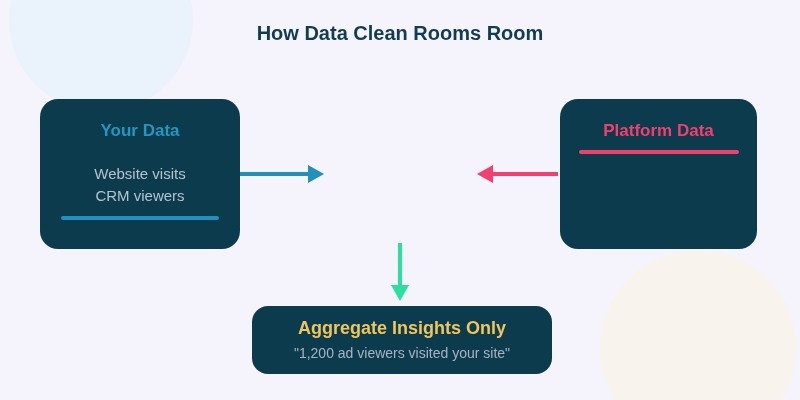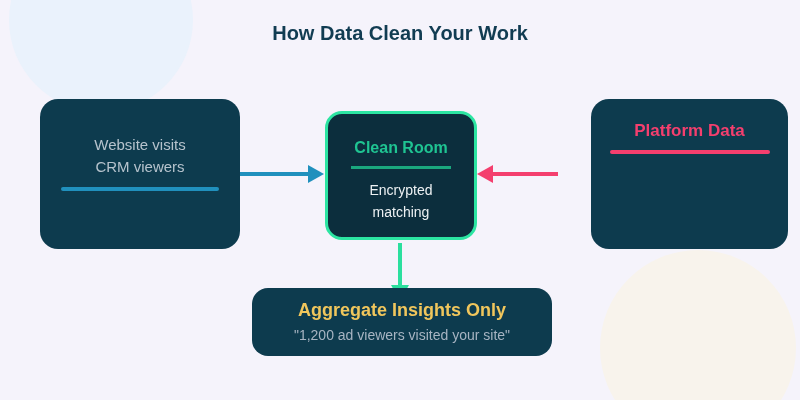--- a/index.html
+++ b/index.html
@@ -16,43 +16,43 @@
   .diagram-title {
     position:absolute; left:0; top:22px; width:800px; z-index:2;
     text-align:center; font-size:20px; font-weight:bold; color:#113c52;
   }
 
   .node {
     position:absolute; z-index:2; background:#0d3b4e; border-radius:18px;
     color:#b6c3cd; text-align:center;
   }
   .node-title { font-size:17px; font-weight:bold; }
-  .node-list { margin-top:13px; font-size:15px; line-height:22px; }
+  .node-list { margin-top:22px; font-size:15px; line-height:22px; }
   .accent-bar { height:4px; border-radius:2px; margin:9px auto 0; }
 
   #your-data      { left:40px;  top:99px; width:200px; height:150px; padding-top:22px; }
   #your-data .node-title { color:#2596be; }
   #your-data .accent-bar { width:158px; background:#2090bd; }
 
-  #platform-data  { left:591px; top:99px; width:197px; height:150px; padding-top:22px; }
+  #platform-data  { left:560px; top:99px; width:197px; height:150px; padding-top:22px; }
   #platform-data .node-title { color:#f43f6e; }
   #platform-data .accent-bar { width:160px; background:#f43f6e; }
 
   #clean-room {
     left:325px; top:111px; width:152px; height:129px;
     background:#0c2e3d; border:3px solid #2ce5a2; border-radius:17px;
     padding-top:25px;
   }
   #clean-room .node-title { font-size:16px; color:#1fc492; }
   #clean-room .divider { width:100px; height:3px; background:#1aa87e; margin:9px auto 0; }
   #clean-room .node-desc {
     margin:10px auto 0; width:110px; font-size:14px; line-height:22px; color:#edf1f3;
   }
 
-  #aggregate { left:252px; top:288px; width:300px; height:68px; border-radius:16px; padding-top:12px; }
+  #aggregate { left:252px; top:306px; width:300px; height:68px; border-radius:16px; padding-top:12px; }
   #aggregate .node-title { font-size:18px; color:#f0c65c; }
   #aggregate .node-subtitle { margin-top:6px; font-size:14px; color:#a7b4c2; }
 
   .arrow-line { position:absolute; z-index:1; }
   .arrow-head { position:absolute; z-index:1; width:0; height:0; }
 
   #arrow-left-line  { left:240px; top:172px; width:70px; height:4px; background:#2090bd; }
   #arrow-left-head  { left:308px; top:165px; border-top:9px solid transparent; border-bottom:9px solid transparent; border-left:16px solid #2090bd; }
 
   #arrow-right-line { left:489px; top:172px; width:69px; height:4px; background:#f43f6e; }
@@ -62,35 +62,31 @@
   #arrow-down-head  { left:391px; top:285px; border-left:9px solid transparent; border-right:9px solid transparent; border-top:16px solid #2bdf9e; }
 </style>
 </head>
 <body>
 
 <div class="stage">
 
   <div class="bg-circle tl"></div>
   <div class="bg-circle br"></div>
 
-  <div class="diagram-title">How Data Clean Your Work</div>
+  <div class="diagram-title">How Data Clean Rooms Room</div>
 
   <div class="node" id="your-data">
+    <div class="node-title">Your Data</div>
     <div class="node-list">
       <div>Website visits</div>
       <div>CRM viewers</div>
     </div>
     <div class="accent-bar"></div>
   </div>
 
-  <div class="node" id="clean-room">
-    <div class="node-title">Clean Room</div>
-    <div class="divider"></div>
-    <div class="node-desc">Encrypted matching</div>
-  </div>
 
   <div class="node" id="platform-data">
     <div class="node-title">Platform Data</div>
     <div class="accent-bar"></div>
   </div>
 
   <div class="node" id="aggregate">
     <div class="node-title">Aggregate Insights Only</div>
     <div class="node-subtitle">"1,200 ad viewers visited your site"</div>
   </div>

